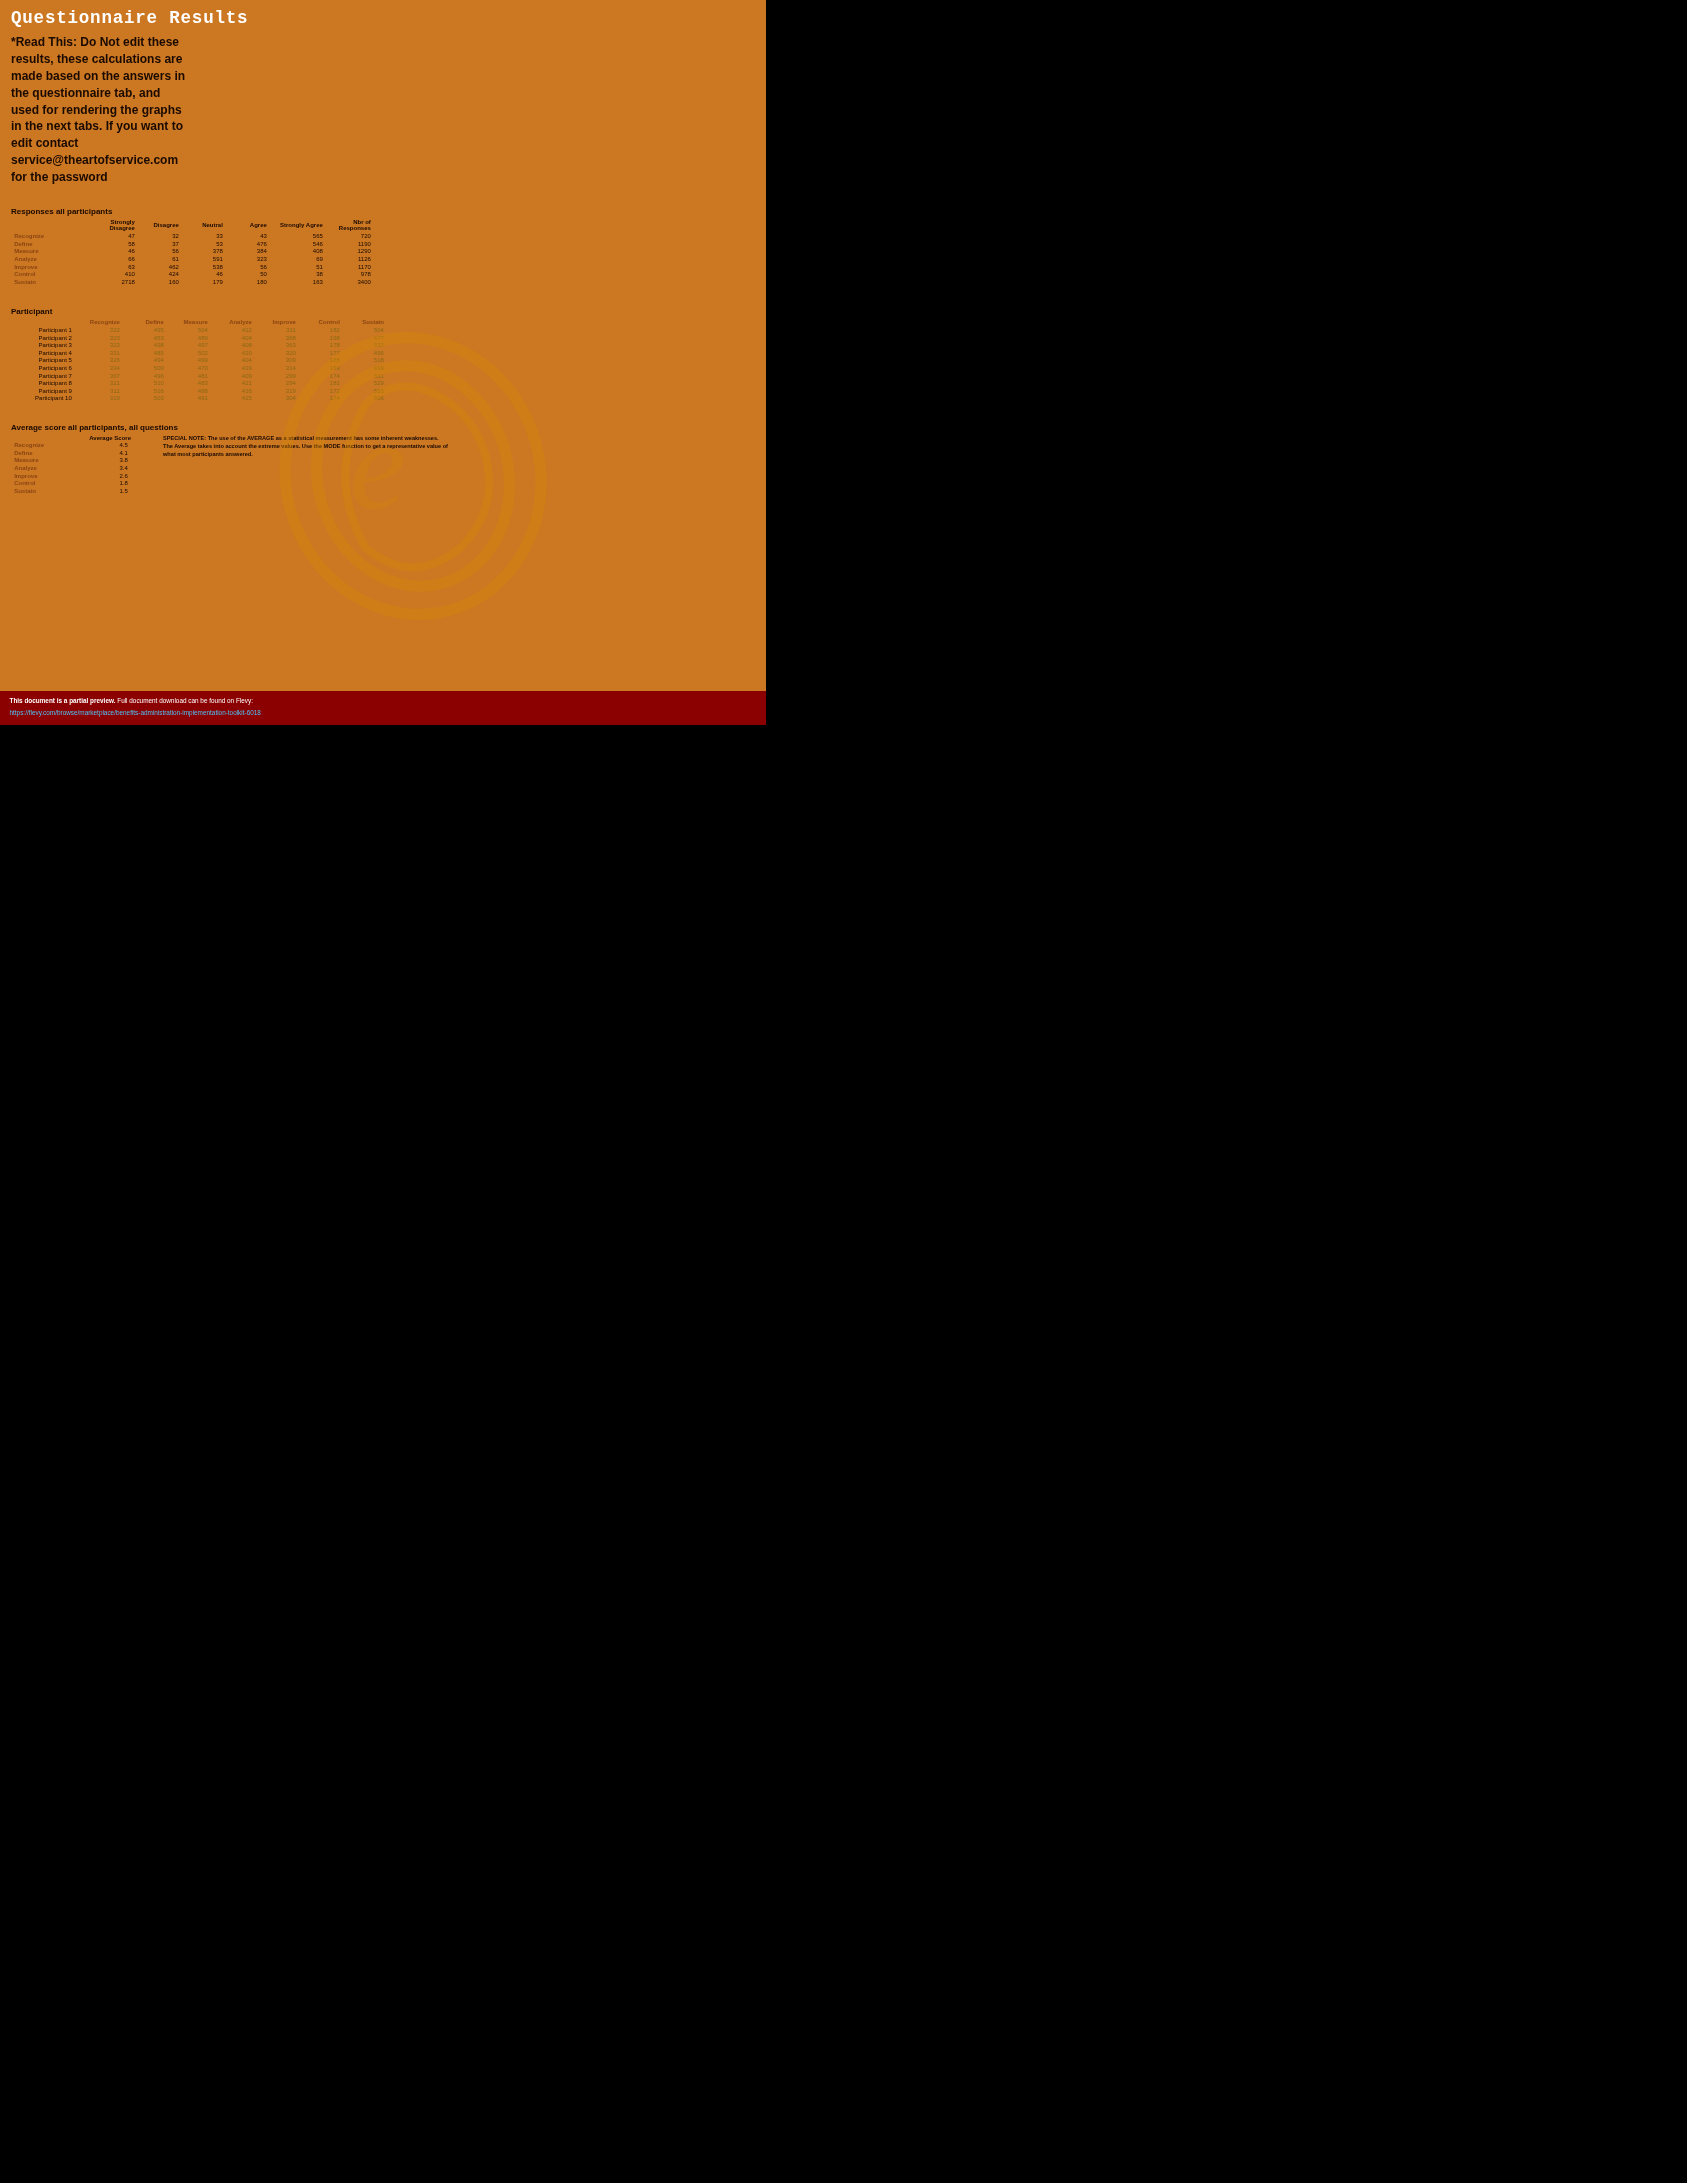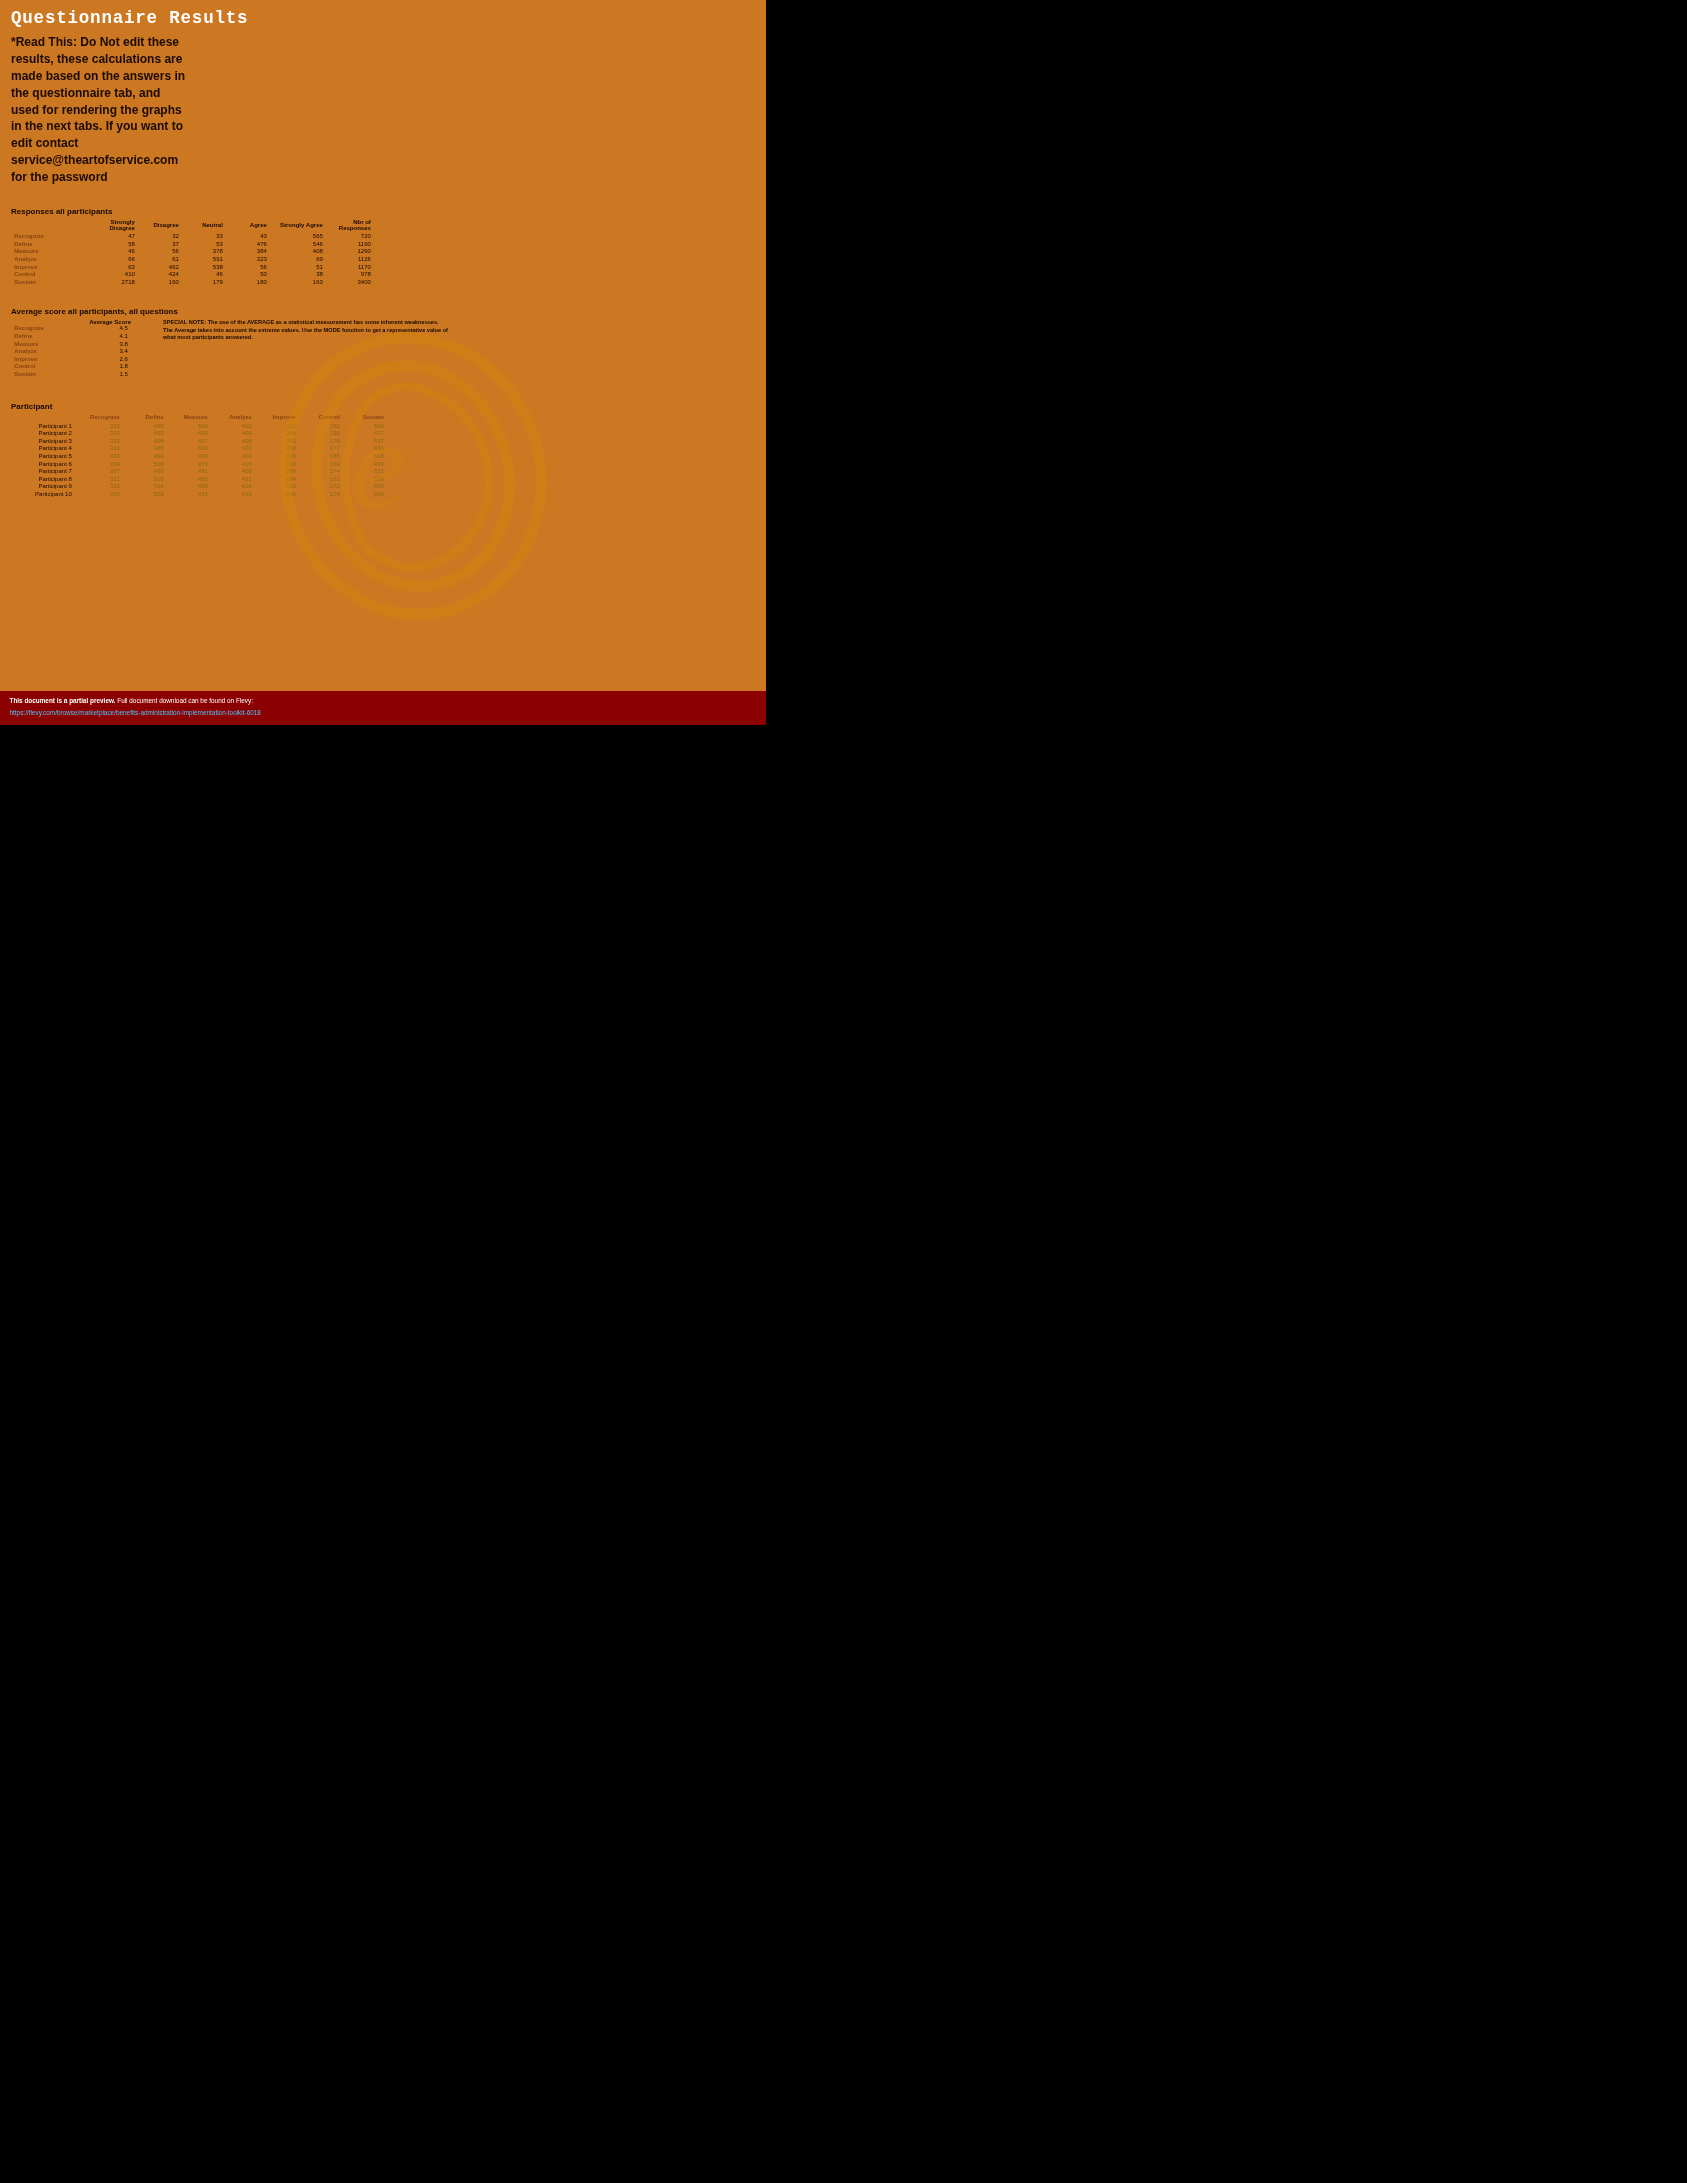--- a/index.html
+++ b/index.html
@@ -277,72 +277,20 @@
             <td>2718</td>
             <td>160</td>
             <td>179</td>
             <td>180</td>
             <td>163</td>
             <td>3400</td>
           </tr>
         </tbody>
     </table>
 
-    <div style="margin-top:8px;">
-      <div class="section-title">Average score all participants, all questions</div>
-      <div class="avg-layout">
-        <div>
-          <table class="avg-table">
-            <thead>
-              <tr>
-                <th style="text-align:left; width:64px;"></th>
-                <th style="text-align:right; width:56px;">Average Score</th>
-              </tr>
-            </thead>
-            <tbody id="avg-tbody">
-            <tr>
-                  <td class="label-cell">Recognize</td>
-                  <td class="value-cell">4.5</td>
-                </tr>
-                <tr>
-                  <td class="label-cell">Define</td>
-                  <td class="value-cell">4.1</td>
-                </tr>
-                <tr>
-                  <td class="label-cell">Measure</td>
-                  <td class="value-cell">3.8</td>
-                </tr>
-                <tr>
-                  <td class="label-cell">Analyze</td>
-                  <td class="value-cell">3.4</td>
-                </tr>
-                <tr>
-                  <td class="label-cell">Improve</td>
-                  <td class="value-cell">2.6</td>
-                </tr>
-                <tr>
-                  <td class="label-cell">Control</td>
-                  <td class="value-cell">1.8</td>
-                </tr>
-                <tr>
-                  <td class="label-cell">Sustain</td>
-                  <td class="value-cell">1.5</td>
-                </tr>
-              </tbody>
-          </table>
-        </div>
-        <div style="max-width:302px; margin-left:16px;">
-          <div class="special-note">
-            <span class="note-title">SPECIAL NOTE: The use of the AVERAGE as a statistical measurement has some inherent weaknesses.</span><br>
-            <span>The Average takes into account the extreme values. Use the MODE function to get a representative value of what most participants answered.</span>
-          </div>
-        </div>
-      </div>
-    </div>
-
     <div style="margin-top:9.5px;">
       <div class="section-title">Participant</div>
       <table class="participant-table">
         <thead>
           <tr class="participant-header-row">
             <th class="p-label" style="width:64px; text-align:right;"></th>
             <th style="width:48px;">Recognize</th>
             <th style="width:44px;">Define</th>
             <th style="width:44px;">Measure</th>
             <th style="width:44px;">Analyze</th>
@@ -449,20 +397,72 @@
               <td class="col-measure">491</td>
               <td class="col-analyze">415</td>
               <td class="col-improve">304</td>
               <td class="col-control">174</td>
               <td class="col-sustain">506</td>
             </tr>
           </tbody>
       </table>
     </div>
 
+    <div style="margin-top:8px;">
+      <div class="section-title">Average score all participants, all questions</div>
+      <div class="avg-layout">
+        <div>
+          <table class="avg-table">
+            <thead>
+              <tr>
+                <th style="text-align:left; width:64px;"></th>
+                <th style="text-align:right; width:56px;">Average Score</th>
+              </tr>
+            </thead>
+            <tbody id="avg-tbody">
+            <tr>
+                  <td class="label-cell">Recognize</td>
+                  <td class="value-cell">4.5</td>
+                </tr>
+                <tr>
+                  <td class="label-cell">Define</td>
+                  <td class="value-cell">4.1</td>
+                </tr>
+                <tr>
+                  <td class="label-cell">Measure</td>
+                  <td class="value-cell">3.8</td>
+                </tr>
+                <tr>
+                  <td class="label-cell">Analyze</td>
+                  <td class="value-cell">3.4</td>
+                </tr>
+                <tr>
+                  <td class="label-cell">Improve</td>
+                  <td class="value-cell">2.6</td>
+                </tr>
+                <tr>
+                  <td class="label-cell">Control</td>
+                  <td class="value-cell">1.8</td>
+                </tr>
+                <tr>
+                  <td class="label-cell">Sustain</td>
+                  <td class="value-cell">1.5</td>
+                </tr>
+              </tbody>
+          </table>
+        </div>
+        <div style="max-width:302px; margin-left:16px;">
+          <div class="special-note">
+            <span class="note-title">SPECIAL NOTE: The use of the AVERAGE as a statistical measurement has some inherent weaknesses.</span><br>
+            <span>The Average takes into account the extreme values. Use the MODE function to get a representative value of what most participants answered.</span>
+          </div>
+        </div>
+      </div>
+    </div>
+
   </div>
 
   <div class="footer-bar">
     <div class="footer-text">
       <span class="bold-part">This document is a partial preview.</span>
       <span> Full document download can be found on Flevy:</span>
     </div>
     <a class="footer-link" href="#">https://flevy.com/browse/marketplace/benefits-administration-implementation-toolkit-6018</a>
   </div>
 </div>

